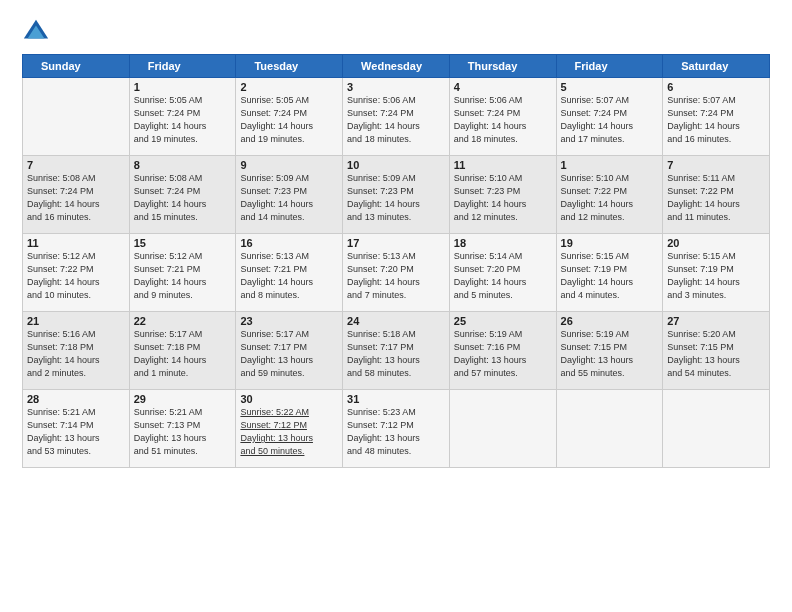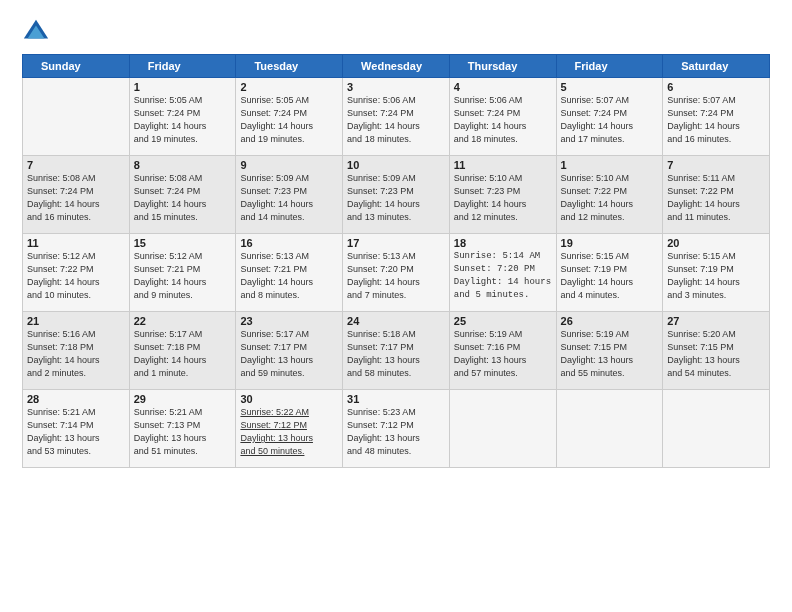--- a/index.html
+++ b/index.html
@@ -243,21 +243,21 @@
           </td>
           <td>
             <div class="day-number">17</div>
             <div class="day-info" style="white-space: pre-line;">Sunrise: 5:13 AM
 Sunset: 7:20 PM
 Daylight: 14 hours
 and 7 minutes.</div>
           </td>
           <td>
             <div class="day-number">18</div>
-            <div class="day-info" style="white-space: pre-line; font-family: Liberation Mono, monospace;">Sunrise: 5:14 AM
+            <div class="day-info" style="white-space: pre-line;">Sunrise: 5:14 AM
 Sunset: 7:20 PM
 Daylight: 14 hours
 and 5 minutes.</div>
           </td>
           <td>
             <div class="day-number">19</div>
             <div class="day-info" style="white-space: pre-line;">Sunrise: 5:15 AM
 Sunset: 7:19 PM
 Daylight: 14 hours
 and 4 minutes.</div>

